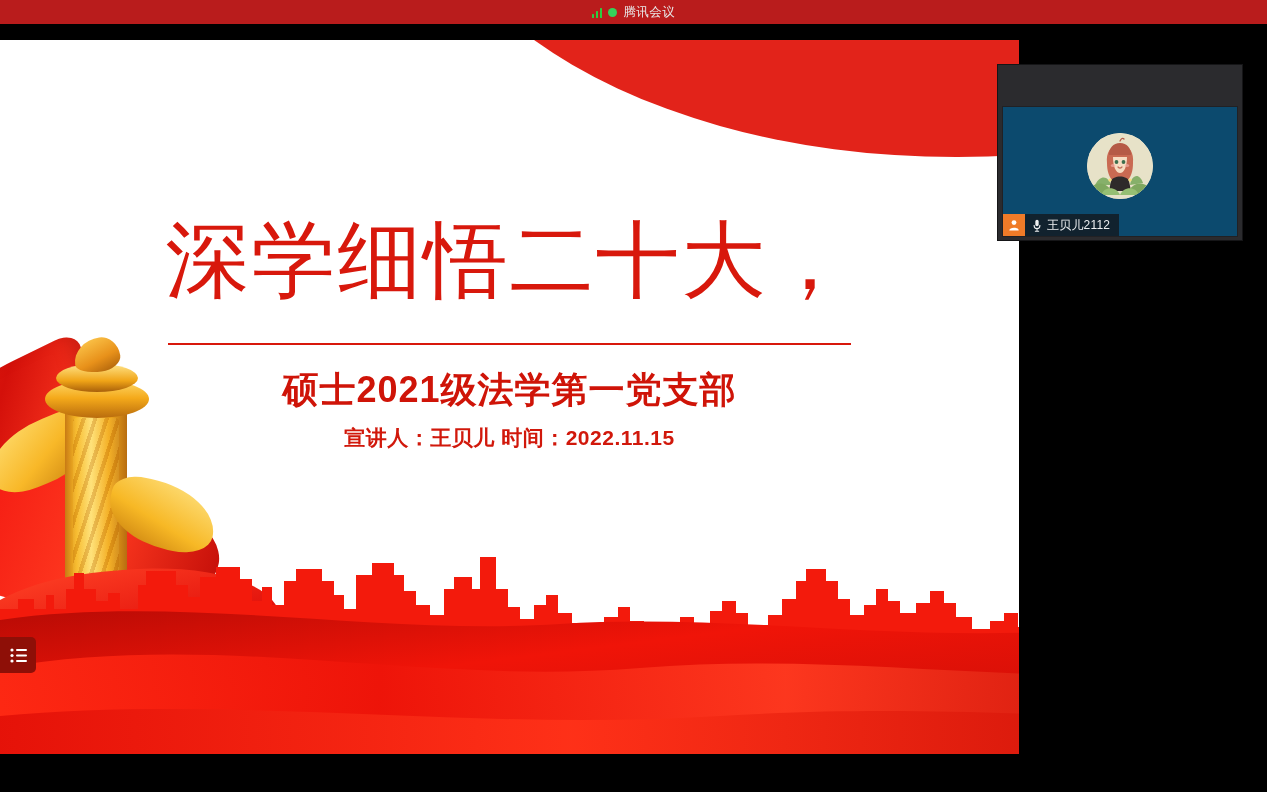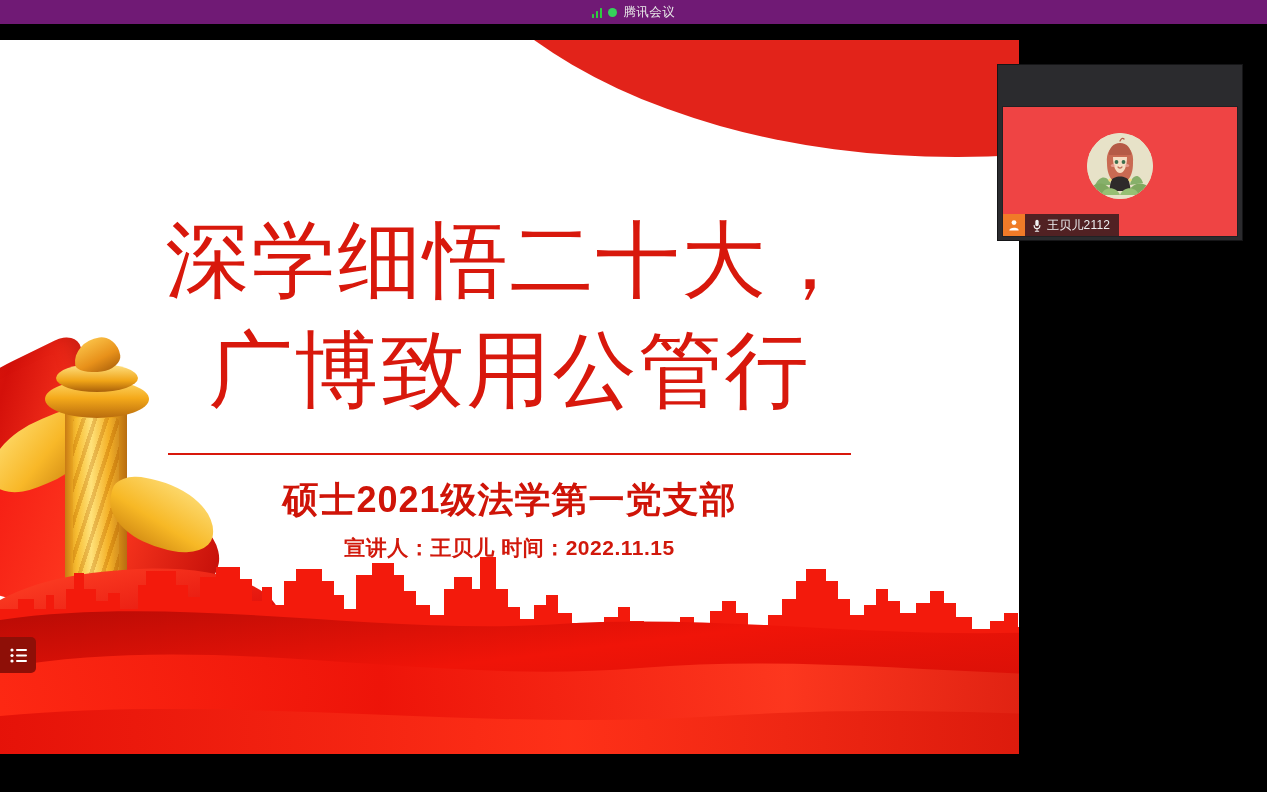--- a/index.html
+++ b/index.html
@@ -14,21 +14,21 @@
     overflow: hidden;
     font-family: "Liberation Sans", "DejaVu Sans", sans-serif;
     position: relative;
   }
 
   
   #app-bar {
     position: absolute;
     left: 0; top: 0;
     width: 1267px; height: 24px;
-    background: #701a75;
+    background: #b91c1c;
     display: flex;
     align-items: center;
     justify-content: center;
     gap: 6px;
     z-index: 60;
   }
   #signal-bars {
     display: inline-flex;
     align-items: flex-end;
     gap: 1.5px;
@@ -293,21 +293,21 @@
     letter-spacing: .3px;
   }
   #tm-watermark {
     margin-left: auto;
     opacity: .42;
   }
   #video-stage {
     position: absolute;
     left: 4px; top: 41px;
     right: 4px; bottom: 3px;
-    background: #ef4444;
+    background: #0c4a6e;
     border: 1px solid #212124;
     overflow: hidden;
   }
   #avatar {
     position: absolute;
     left: 50%; top: 46%;
     transform: translate(-50%, -50%);
     width: 66px; height: 66px;
     border-radius: 50%;
     overflow: hidden;
@@ -375,21 +375,20 @@
     <div id="column-shaft"></div>
     <div id="cloud-right"></div>
     <div id="capital-plate"></div>
     <div id="capital-plate2"></div>
     <div id="capital-beast"></div>
     <div class="ribbon" id="ribbon-lower"></div>
   </div>
 
   <div id="headline">
     <div class="headline-line">深学细悟二十大，</div>
-    <div class="headline-line">广博致用公管行</div>
     <div id="title-rule"></div>
     <div id="subtitle-branch">硕士2021级法学第一党支部</div>
     <div id="subtitle-meta">宣讲人：王贝儿   时间：2022.11.15</div>
   </div>
 
   <div id="doves">
     <svg width="220" height="130" viewBox="0 0 220 130" xmlns="http://www.w3.org/2000/svg">
       <g fill="#ef1a08">
         <path d="M20 18 C30 14 40 16 48 22 C54 18 62 16 70 18 C60 24 54 28 48 30 C44 38 36 44 26 46 C30 38 32 32 32 28 C28 26 23 23 20 18 Z"></path>
         <path d="M54 44 C60 41 66 42 70 46 C74 43 79 42 84 43 C78 47 74 50 70 51 C67 56 62 60 56 62 C58 56 59 52 59 49 C57 48 55 46 54 44 Z"></path>

